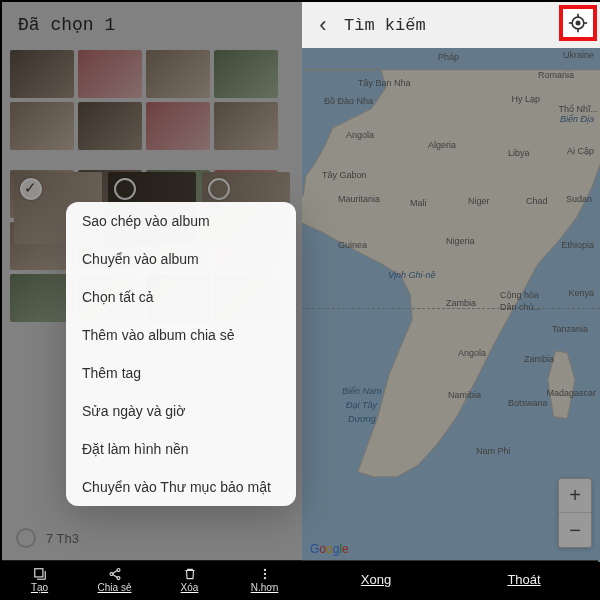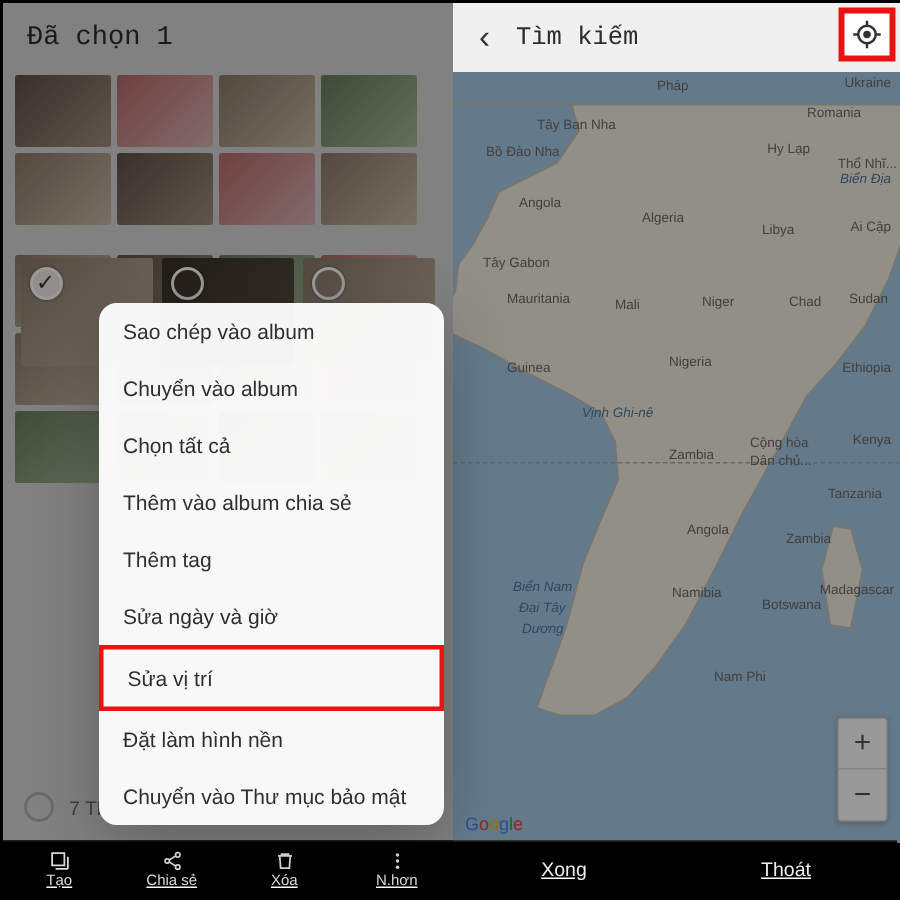--- a/index.html
+++ b/index.html
@@ -121,21 +121,20 @@
 
     <div class="dim-left"></div>
 
     <div class="menu">
       <div class="menu-item">Sao chép vào album</div>
       <div class="menu-item">Chuyển vào album</div>
       <div class="menu-item">Chọn tất cả</div>
       <div class="menu-item">Thêm vào album chia sẻ</div>
       <div class="menu-item">Thêm tag</div>
       <div class="menu-item">Sửa ngày và giờ</div>
-      <div class="menu-item hl">Sửa vị trí</div>
       <div class="menu-item">Đặt làm hình nền</div>
       <div class="menu-item">Chuyển vào Thư mục bảo mật</div>
     </div>
   </div>
 
   <div class="pane-right">
     <div class="r-header">
       <div class="r-back">‹</div>
       <div class="r-title">Tìm kiếm</div>
       <div class="r-locate">

